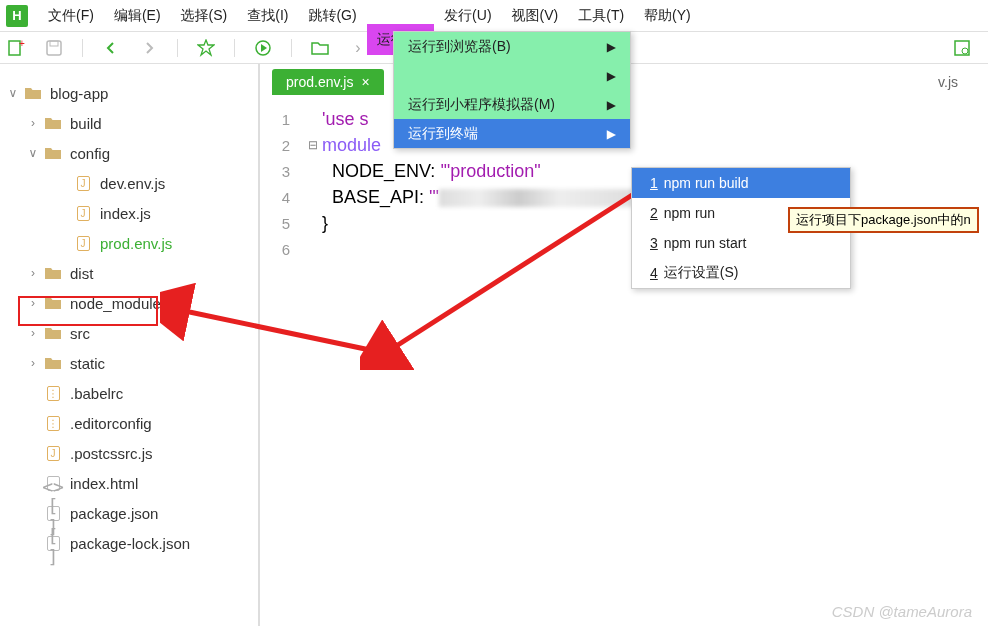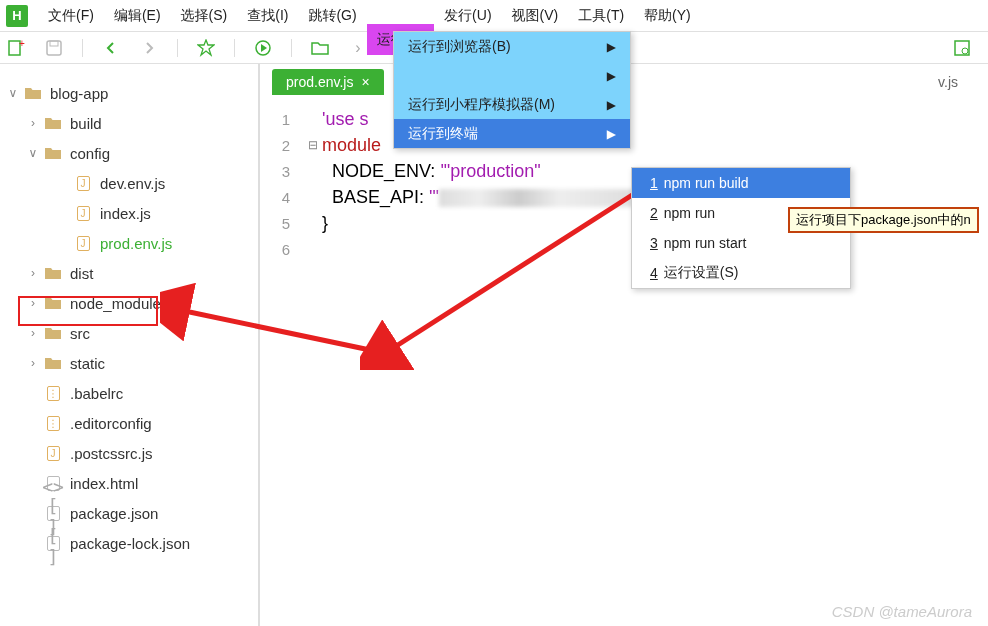--- a/index.html
+++ b/index.html
@@ -33,24 +33,24 @@
   .tab { background:#3cb034; color:#fff; padding:5px 14px; font-size:14px; border-radius:3px 3px 0 0; display:flex; align-items:center; gap:8px; }
   .tab .x { font-size:14px; }
   .other-tab { margin-left:auto; padding-right:30px; font-size:14px; color:#666; display:flex; align-items:flex-end; gap:10px; }
 
   .code { font-family: Consolas, monospace; font-size:18px; padding-top:6px; }
   .code-line { display:flex; align-items:center; height:26px; }
   .ln { width:48px; text-align:right; color:#999; padding-right:18px; font-size:15px; }
   .fold { width:14px; color:#888; font-size:12px; }
   .txt { white-space:pre; }
   .str { color:#a21caf; }
-  .kw { color:#b91c1c; }
+  .kw { color:#8b5cf6; }
   .pix { display:inline-block; width:200px; height:18px; background:linear-gradient(90deg,#ddd 0%,#eee 20%,#ccc 40%,#eee 60%,#ddd 100%); filter:blur(2px); vertical-align:middle; }
 
-  .dropdown { position:absolute; left:393px; top:31px; width:238px; background:#7dd3fc; border:1px solid #ccc; box-shadow:2px 2px 6px rgba(0,0,0,0.2); z-index:10; }
+  .dropdown { position:absolute; left:393px; top:31px; width:238px; background:#86efac; border:1px solid #ccc; box-shadow:2px 2px 6px rgba(0,0,0,0.2); z-index:10; }
   .dropdown-item { height:29px; display:flex; align-items:center; padding:0 14px; font-size:14px; color:#222; cursor:pointer; position:relative; }
   .dropdown-item.hl { background:#3d7fe0; color:#fff; }
   .dropdown-item .arrow { margin-left:auto; font-size:12px; }
 
   .submenu { position:absolute; left:631px; top:167px; width:220px; background:#fff; border:1px solid #ccc; box-shadow:2px 2px 6px rgba(0,0,0,0.2); z-index:11; }
   .submenu-item { height:30px; display:flex; align-items:center; padding:0 18px; font-size:14px; color:#222; cursor:pointer; }
   .submenu-item.hl { background:#3d7fe0; color:#fff; }
   .submenu-item u { text-decoration:underline; margin-right:6px; }
 
   .tooltip { position:absolute; left:788px; top:207px; background:#ffffe1; border:2px solid #c2410c; font-size:13px; padding:2px 6px; z-index:12; }

